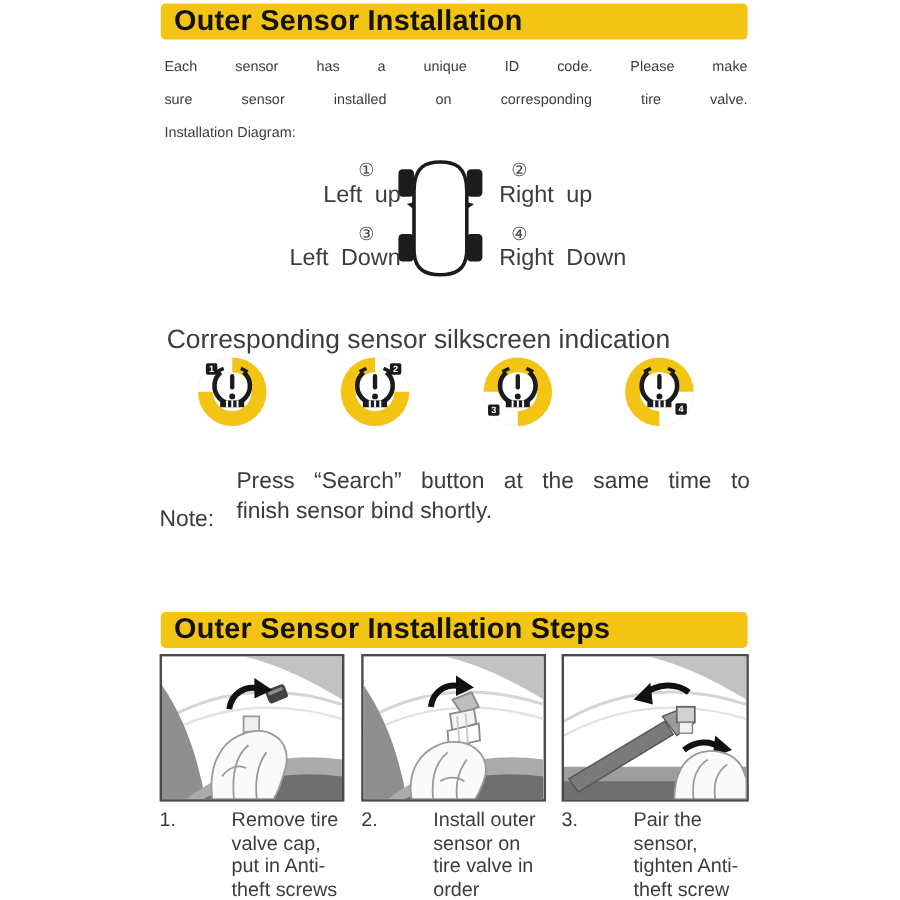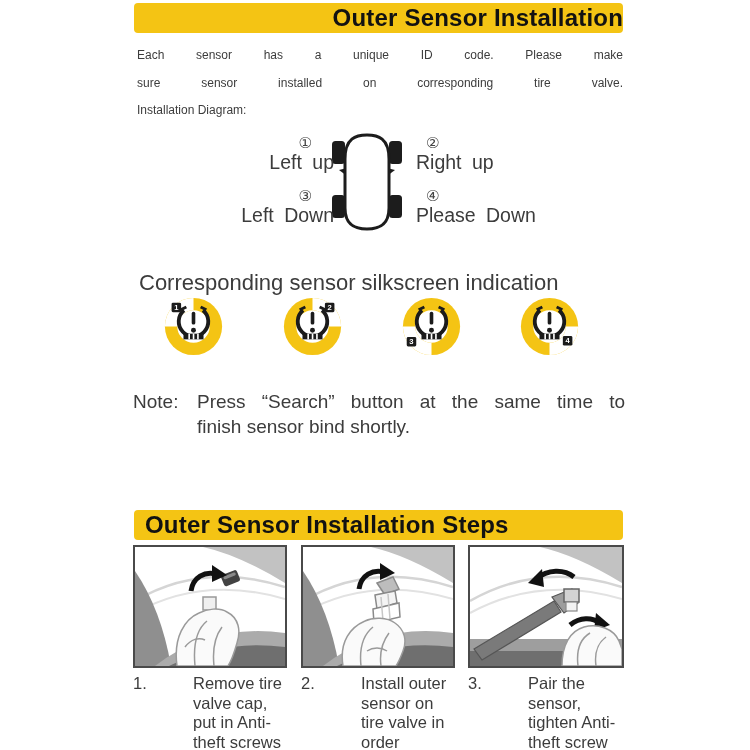--- a/index.html
+++ b/index.html
@@ -6,21 +6,21 @@
   html,body { background:#ffffff; }
   #page {
     position:relative; width:750px; height:750px; background:#ffffff;
     font-family:"Liberation Sans","DejaVu Sans",sans-serif; color:#3c3c3c; overflow:hidden;
   }
   .ybar {
     position:absolute; left:134px; width:489px; height:30px; background:#F4C414;
     border-radius:4px; color:#121212; font-weight:bold; font-size:24px; line-height:30px;
     padding-left:11px; letter-spacing:0.2px; white-space:nowrap;
   }
-  #bar1 { top:3px;text-align:right; }
+  #bar1 { top:3px; }
   #bar2 { top:510px; }
 
   #intro { position:absolute; left:137px; top:42px; width:486px; font-size:12px; line-height:27.5px; }
   .jline { text-align:justify; text-align-last:justify; }
 
   
   #diagram { position:absolute; left:0; top:128px; width:750px; height:110px; }
   #car-svg { position:absolute; left:331px; top:4px; }
   .pos { position:absolute; }
   .pos .pnum { font-size:15px; color:#444; line-height:17px; }
@@ -30,21 +30,21 @@
   #pos-bl { right:416px; top:59px; text-align:right; }
   #pos-tr { left:416px; top:6px; text-align:left; }
   #pos-tr .pnum, #pos-br .pnum { padding-left:10px; }
   #pos-br { left:416px; top:59px; text-align:left; }
 
   #silk-title { position:absolute; left:139px; top:270px; font-size:22px; }
   .sensor-icon { position:absolute; top:296px; width:61px; height:61px; }
   #sensor-1 { left:163px; } #sensor-2 { left:282px; } #sensor-3 { left:401px; } #sensor-4 { left:519px; }
 
   #note { position:absolute; left:133px; top:390px; width:492px; display:flex; font-size:19px; line-height:24.5px; }
-  #note-label { width:64px; flex:none; }
+  #note-label { width:64px; flex:none;margin-top:31px; }
   #note-body { flex:1; }
 
   .step-img { position:absolute; top:545px; height:123px; border:2px solid #4a4a4a; background:#fff; overflow:hidden; }
   #step-img-1 { left:133px; width:154px; }
   #step-img-2 { left:301px; width:154px; }
   #step-img-3 { left:468px; width:156px; }
 
   .caption { position:absolute; top:674px; display:flex; font-size:16.5px; line-height:19.5px; }
   #caption-1 { left:133px; width:152px; }
   #caption-2 { left:301px; width:152px; }
@@ -84,21 +84,21 @@
     <div id="pos-tr" class="pos">
       <div class="pnum">②</div>
       <div class="plabel">Right up</div>
     </div>
     <div id="pos-bl" class="pos">
       <div class="pnum">③</div>
       <div class="plabel">Left Down</div>
     </div>
     <div id="pos-br" class="pos">
       <div class="pnum">④</div>
-      <div class="plabel">Please Down</div>
+      <div class="plabel">Right Down</div>
     </div>
   </div>
 
   <div id="silk-title">Corresponding sensor silkscreen indication</div>
 
   <svg id="sensor-1" class="sensor-icon" viewBox="0 0 64 64">
     <circle cx="32" cy="32" r="30" fill="#F4C414"></circle>
     <path d="M32,2 A30,30 0 0 0 2,32 L15,32 A17,17 0 0 1 32,15 Z" fill="#ffffff"></path>
     <circle cx="32" cy="32" r="17" fill="#ffffff"></circle>
     <g stroke="#1b1b1b" fill="none">

